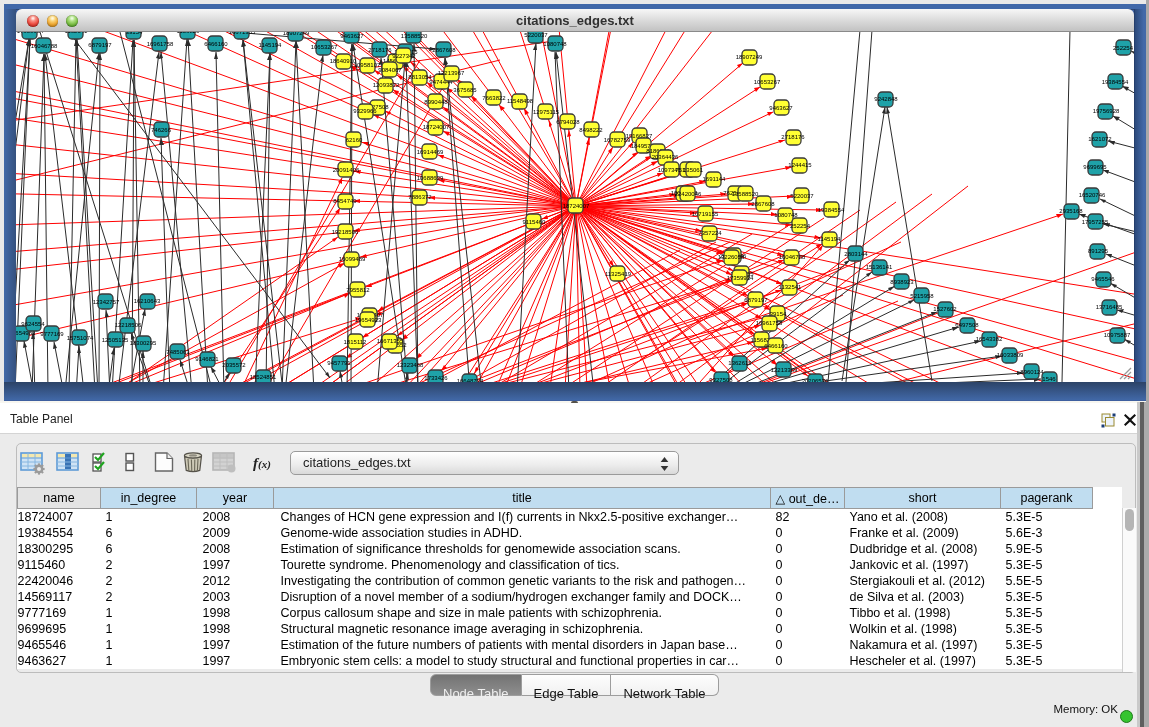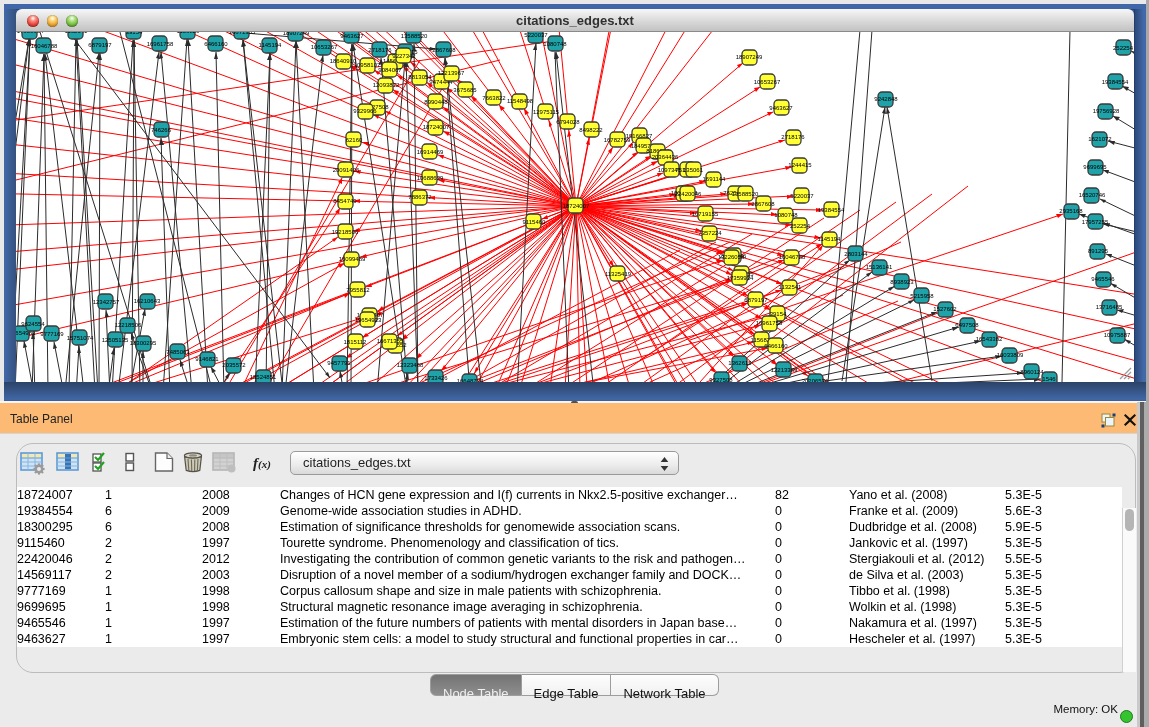--- a/index.html
+++ b/index.html
@@ -9,23 +9,23 @@
 .band-right{position:absolute;left:1134px;top:9px;width:12px;height:373px;background:linear-gradient(to left,#4269a8 20%,#2c4a7c 90%,#1e3560)}
 .band-bottom{position:absolute;left:4px;top:382px;width:1142px;height:18px;background:linear-gradient(#2c4367,#4168a7)}
 .band-botline{position:absolute;left:0px;top:400.5px;width:1146px;height:2.5px;background:#f7f6f0}.grip{position:absolute;left:571px;top:400.5px;width:7px;height:4.5px;background:#55514a;border-radius:2px}
 .win{position:absolute;left:16px;top:9px;width:1118px;height:373px}
 .titlebar{position:absolute;left:0;top:0;width:100%;height:23px;border-radius:6px 6px 0 0;
  background:linear-gradient(#f7f7f7,#d9d9d9 55%,#c2c2c2);border-bottom:1px solid #8a8a8a}
 .titlebar .tl{position:absolute;top:6px;width:11.5px;height:11.5px;border-radius:50%;box-shadow:inset 0 0 1px rgba(0,0,0,.55)}
 .title{position:absolute;width:100%;text-align:center;top:4px;font-size:13px;font-weight:bold;color:#303030}
 .canvas{position:absolute;left:0;top:23px;width:1118px;height:350px;background:#ffffff;overflow:hidden}
 .tpanel{position:absolute;left:0;top:403px;width:1140px;height:324px;background:#ebebeb}
-.tphead{position:absolute;left:0;top:0;width:100%;height:31px;background:#fdba74;border-bottom:1px solid #d4d4d4}
+.tphead{position:absolute;left:0;top:0;width:100%;height:31px;background:#ffffff;border-bottom:1px solid #d4d4d4}
 .tphead .t{position:absolute;left:10px;top:9px;font-size:12px;color:#222}
-.container{position:absolute;left:16px;top:40px;width:1120px;height:230px;border:1px solid #bcbcbc;border-radius:17px;background:#ebebeb}
+.container{position:absolute;left:16px;top:40px;width:1120px;height:230px;border:1px solid #bcbcbc;border-radius:5px;background:#ebebeb}
 .combo{position:absolute;left:273px;top:7px;width:389px;height:24px;border:1px solid #9a9a9a;border-radius:5px;
  background:linear-gradient(#ffffff,#ececec 60%,#d9d9d9);font-size:13px;color:#222;line-height:22px;padding-left:12px}
 table.grid{position:absolute;left:0px;top:43px;border-collapse:collapse;table-layout:fixed;width:1105px;background:#fff;font-size:12.5px;color:#000}
 table.grid th{height:21px;font-weight:normal;font-size:12.5px;background:#c0ddf0;border:1px solid #9a9a9a;border-top:1px solid #9a9a9a;overflow:hidden;white-space:nowrap}
 table.grid th.g{background:#e4e4e4}
 table.grid td{height:16px;padding:0 2px 0 1px;overflow:hidden;white-space:nowrap;border:none}
 table.grid td.c1{padding-left:0} table.grid td.c2{padding-left:5px} table.grid td.c3{padding-left:6px} table.grid td.c4{padding-left:7px} table.grid td.c5{padding-left:5px} table.grid td.c6{padding-left:5px} table.grid td.c7{padding-left:5px}
 .tabs{position:absolute;left:430px;top:271px;height:22px;display:flex;font-size:13px}
 .tab{padding:10px 12px;background:linear-gradient(#fdfdfd,#f1f1f1);border:1px solid #9d9d9d;border-left:none;line-height:17px;color:#111}
 .tab.first{border-left:1px solid #9d9d9d;border-radius:6px 0 0 6px;background:linear-gradient(#737373,#8e8e8e);color:#efefef}
@@ -859,20 +859,30 @@
           <col style="width:83px">
           <col style="width:96px">
           <col style="width:77px">
           <col style="width:497px">
           <col style="width:74px">
           <col style="width:156px">
           <col style="width:92px">
           <col>
         </colgroup>
       <tbody>
+          <tr>
+        <th class="g">name</th>
+            <th>in_degree</th>
+            <th>year</th>
+            <th>title</th>
+        <th>△ out_de…</th>
+            <th>short</th>
+            <th>pagerank</th>
+            <th style="background:#fff;border:none"></th>
+      </tr>
 <tr>
             <td class="c1">18724007</td>
             <td class="c2">1</td>
             <td class="c3">2008</td>
             <td class="c4">Changes of HCN gene expression and I(f) currents in Nkx2.5-positive exchanger…</td>
             <td class="c5">82</td>
             <td class="c6">Yano et al. (2008)</td>
             <td class="c7">5.3E-5</td>
             <td></td>
           </tr>

